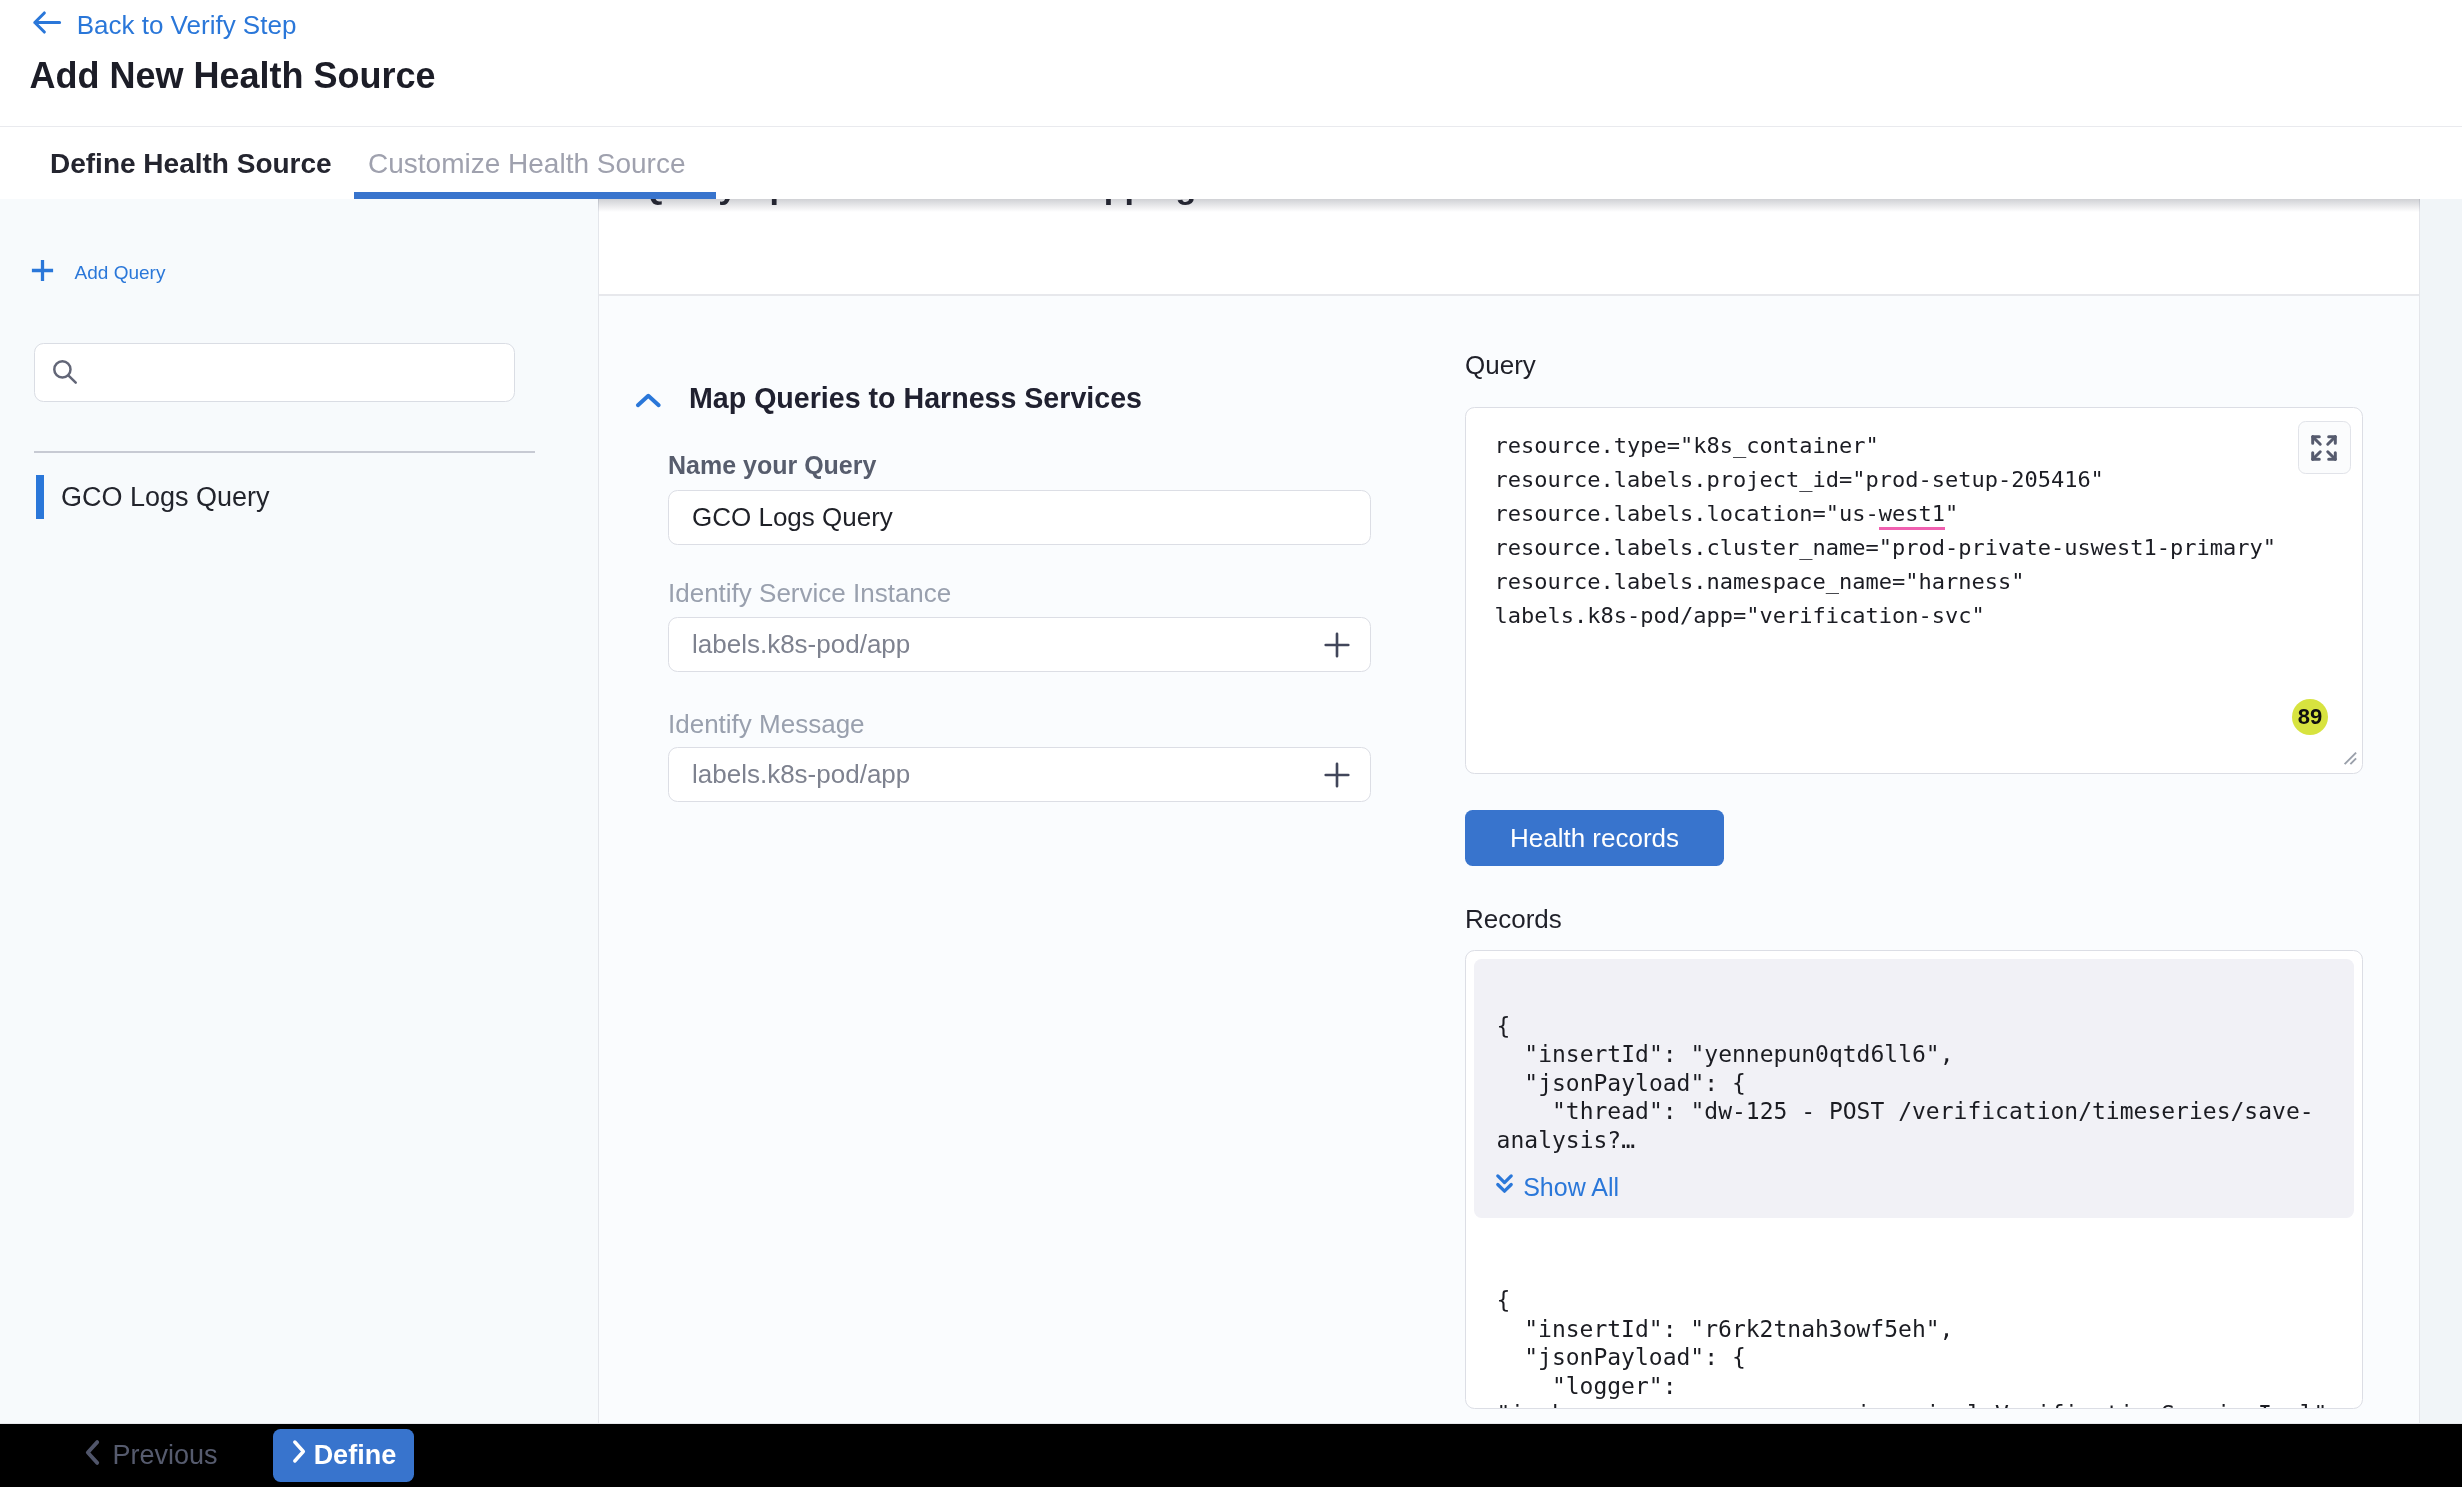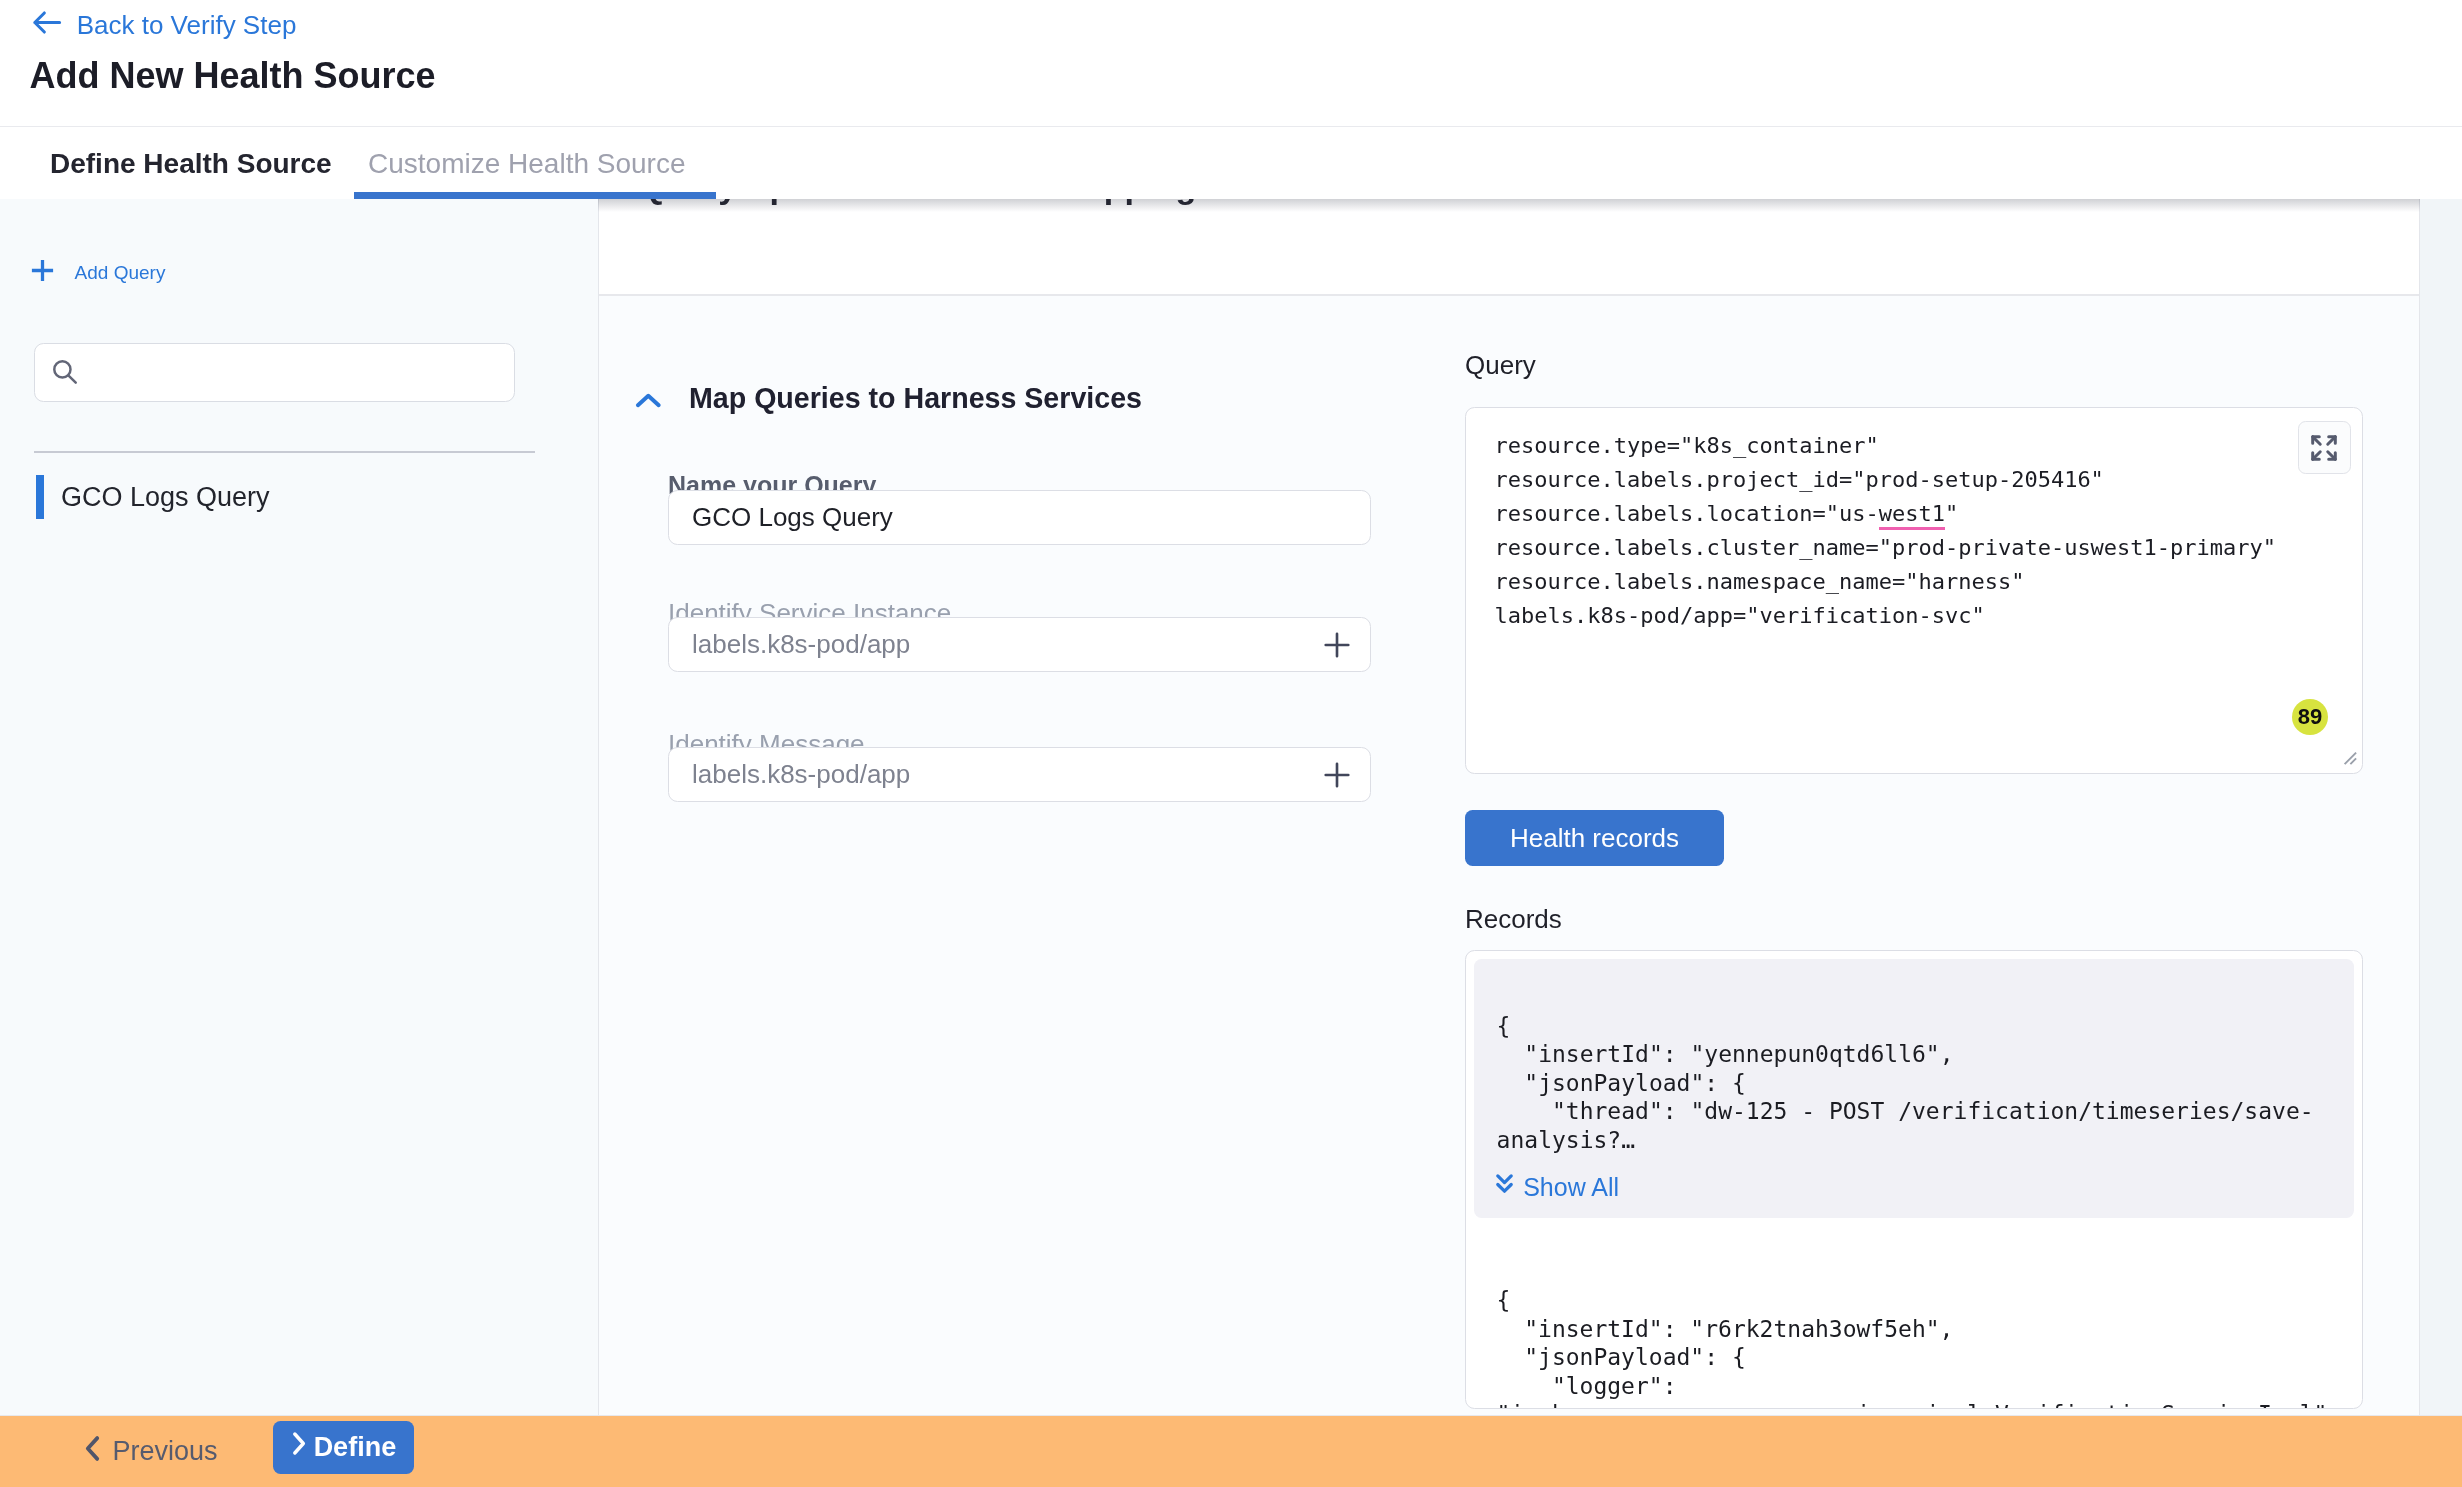--- a/index.html
+++ b/index.html
@@ -37,21 +37,21 @@
   .card { position:absolute; left:598px; top:-65px; width:1822px; height:1360px; background:#fff;
           border-left:1.9px solid #e4e6eb; border-right:1.9px solid #e4e6eb; z-index:1; }
   .card-body-bg { position:absolute; left:0; top:163px; right:0; bottom:0; background:#fafcfe; }
   .section-title { position:absolute; left:40px; top:34px; font-size:34px; font-weight:700; color:#23242e; }
   .section-subtitle { position:absolute; left:40px; top:95px; font-size:26px; color:#4b4f60; }
   .card-head-divider { position:absolute; left:0; top:161px; width:100%; height:1.9px; background:#e7e8ec; }
 
   
   .collapse-chevron { position:absolute; left:35px; top:259px; cursor:pointer; }
   .map-heading { position:absolute; left:90px; top:249px; font-size:28.6px; font-weight:700; color:#202130; }
-  .field-label { position:absolute; font-size:25px;margin-top:20px; }
+  .field-label { position:absolute; font-size:25px; }
   .lbl-dark { color:#575d6d; font-weight:600; }
   .lbl-gray { color:#99a0ae; font-weight:500; font-size:26px; }
   .text-input { position:absolute; width:703px; height:55px; background:#fff; border:1.9px solid #dcdee5; border-radius:9.5px; }
   .text-input input { width:100%; height:100%; border:none; outline:none; background:transparent; border-radius:9.5px; padding:0 67px 0 23px; font-size:26px; font-family:"Liberation Sans",sans-serif; }
   .val-dark input { color:#1e2027; }
   .val-gray input { color:#7e828f; }
   .input-plus { position:absolute; right:17px; top:11.4px; cursor:pointer; }
 
   
   .query-label, .records-label { position:absolute; left:866px; font-size:26px; font-weight:500; color:#1f2029; }
@@ -67,21 +67,21 @@
   .fetch-btn { position:absolute; left:866px; top:677px; width:259px; height:56px; background:#3874cd; border:none; border-radius:7.6px; color:#fff; font-size:26px; font-weight:500; display:flex; align-items:center; justify-content:center; cursor:pointer; font-family:"Liberation Sans",sans-serif; }
 
   .records-panel { position:absolute; left:866px; top:817px; width:898px; height:459px; background:#fff; border:1.9px solid #dcdee5; border-radius:9.5px; overflow:hidden; }
   .record-block-1 { position:absolute; left:7.6px; top:7.6px; right:7.6px; height:259px; background:#f1f1f6; border-radius:7.6px; }
   .record-code { font-family:"DejaVu Sans Mono",monospace; font-size:23px; line-height:28.6px; color:#1b1c22; }
   .r1-code { position:absolute; left:23px; top:53px; }
   .show-all { position:absolute; left:19px; top:213px; display:flex; align-items:center; gap:7.6px; color:#2a77d9; font-size:25px; font-weight:500; cursor:pointer; }
   .r2-code { position:absolute; left:30.5px; top:335px; }
 
   
-  .footer { position:absolute; bottom:0; left:0; right:0; height:72px; background:#fdba74; border-top:1.9px solid #e7e8ec; z-index:20; }
+  .footer { position:absolute; bottom:0; left:0; right:0; height:64px; background:#000000; border-top:1.9px solid #e7e8ec; z-index:20; }
   .prev-btn { position:absolute; left:84px; top:50%; transform:translateY(-50%); display:flex; align-items:center; gap:11.4px; color:#565b6e; font-size:27px; font-weight:500; cursor:pointer; background:none; border:none; font-family:"Liberation Sans",sans-serif; }
   .submit-btn { position:absolute; left:273px; top:4.8px; width:141px; height:53px; background:#3874cd; border:none; border-radius:7.6px; color:#fff; display:flex; align-items:center; justify-content:center; gap:7.6px; font-size:27px; font-weight:600; cursor:pointer; font-family:"Liberation Sans",sans-serif; }
 </style>
 </head>
 <body>
 
 <div class="screen">
 
   <div class="app-header">
     <div class="back-link">

